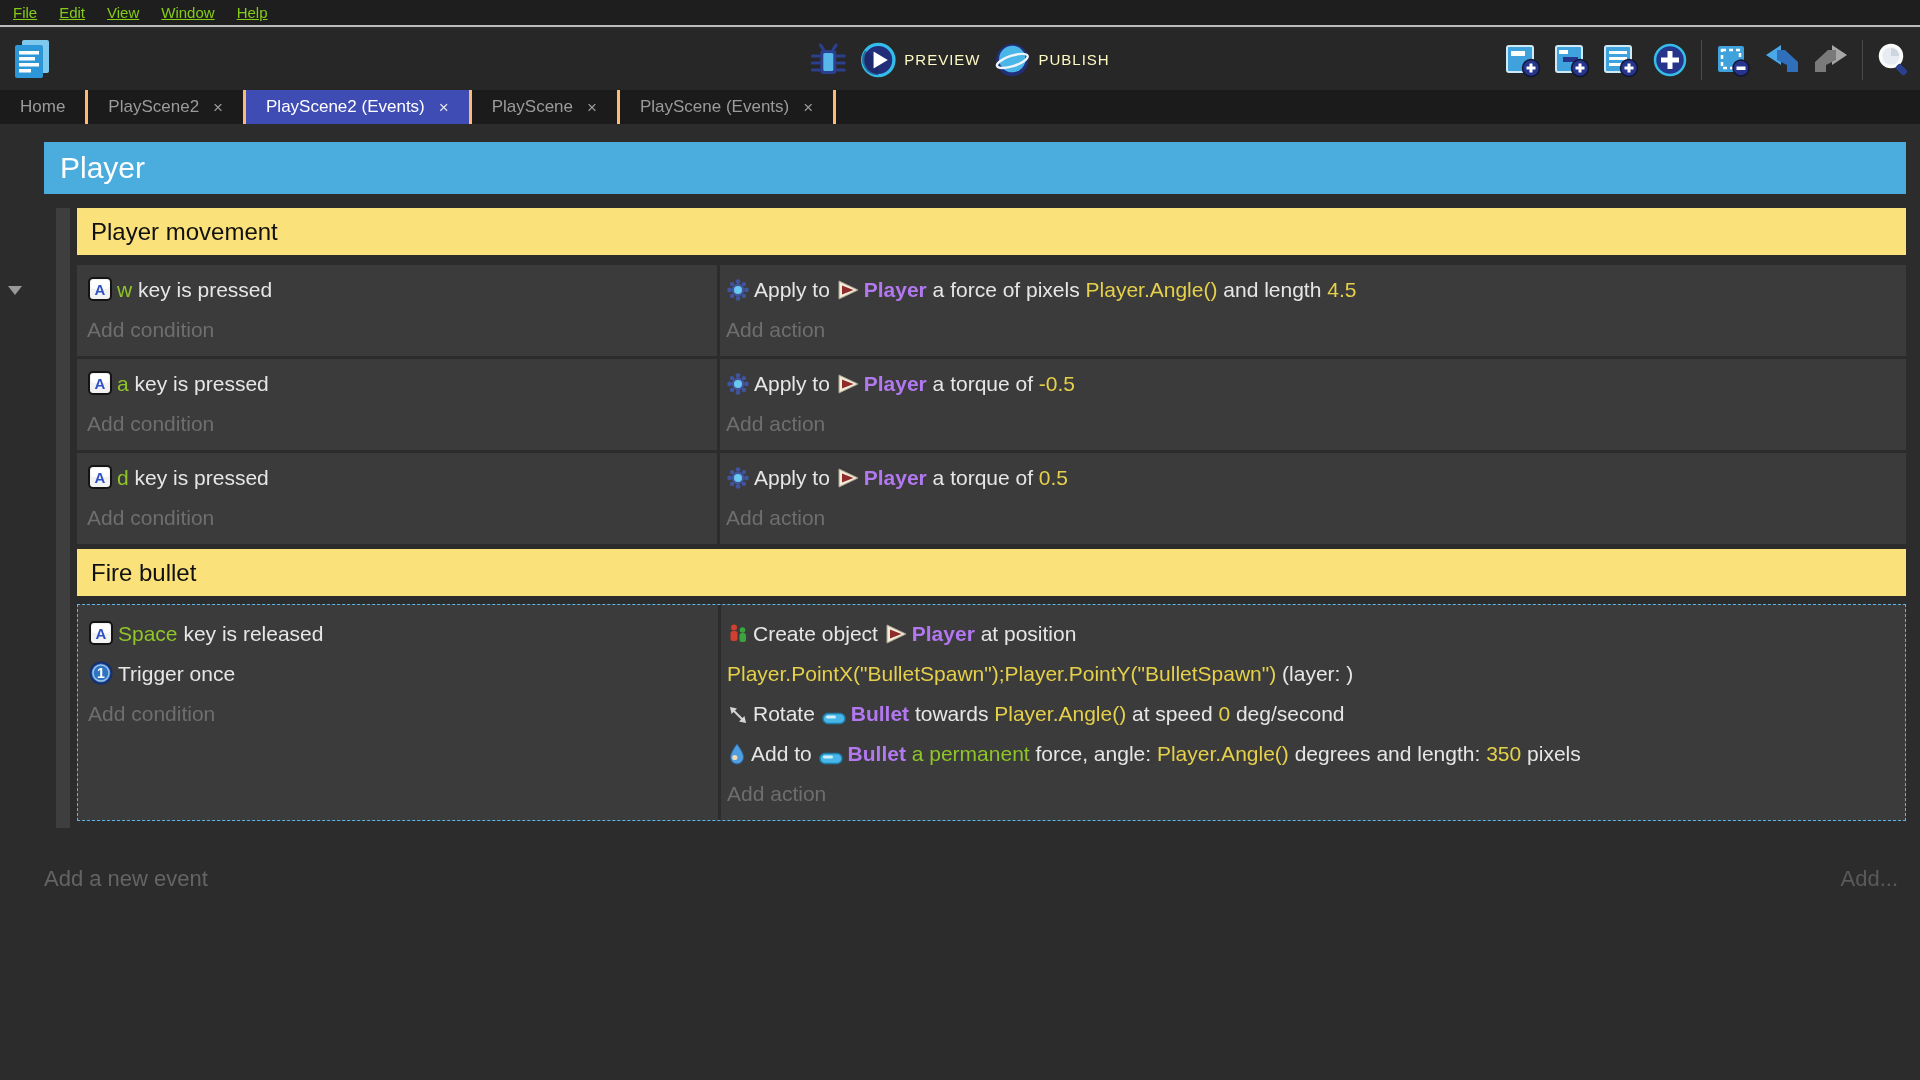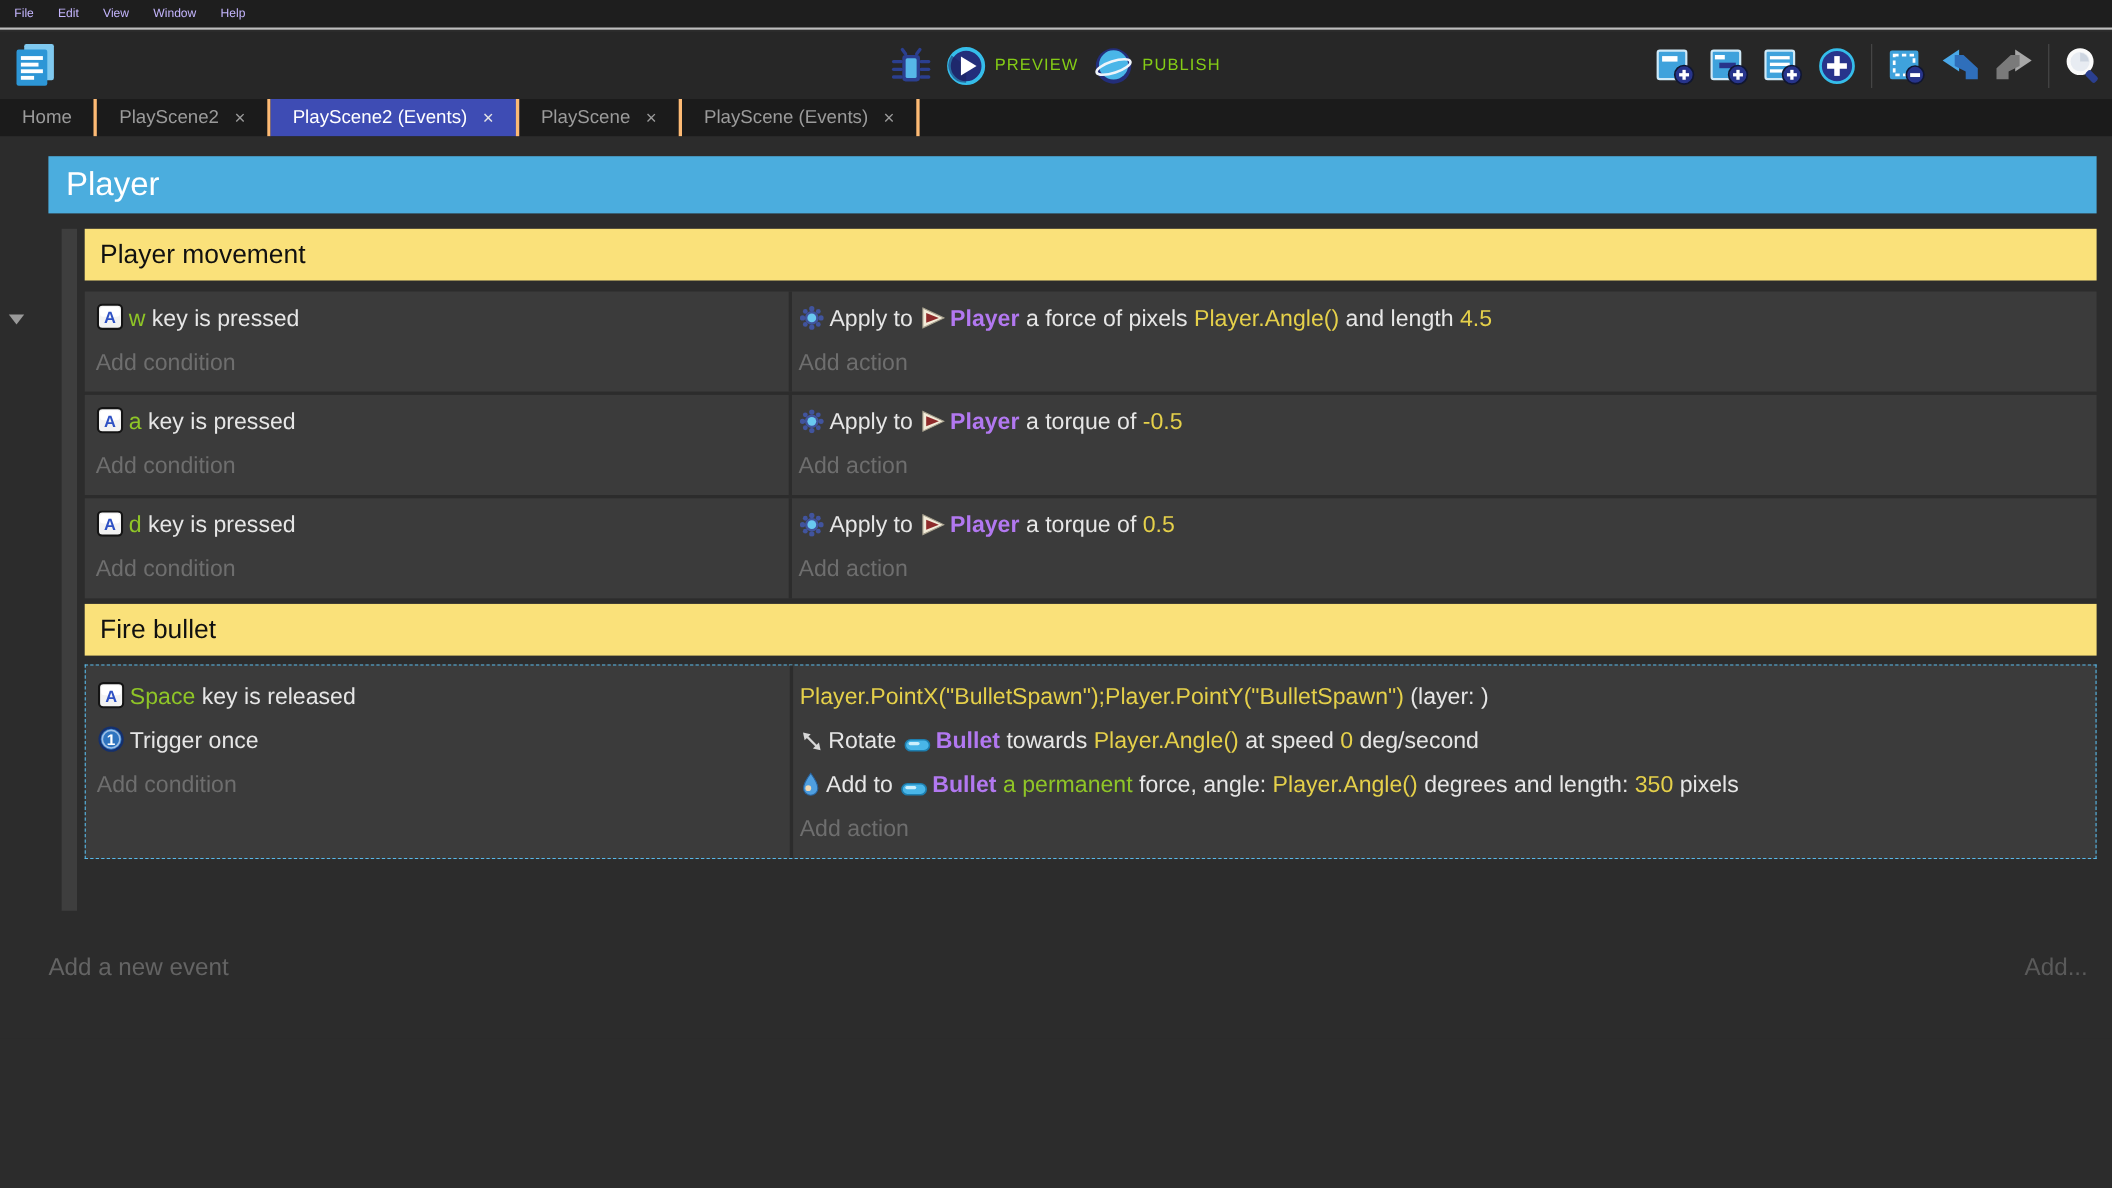--- a/index.html
+++ b/index.html
@@ -3,28 +3,28 @@
 <meta charset="utf-8">
 <style>
   * { margin:0; padding:0; box-sizing:border-box; }
   html,body { width:1920px; height:1080px; overflow:hidden; background:#2c2c2c;
     font-family:"Liberation Sans", sans-serif; }
 
   
   .menubar { position:absolute; top:0; left:0; width:1920px; height:27px;
     background:#1e1e1e; display:flex; align-items:center; padding-left:2px;
     border-bottom:2px solid #bdbdbd; }
-  .menubar .mitem { color:#c4b5fd; font-size:11px; padding:0 11px; line-height:27px; cursor:default; }
+  .menubar .mitem { color:#84cc16; font-size:15px; padding:0 11px; line-height:27px; cursor:default;text-decoration:underline; }
 
   
   .toolbar { position:absolute; top:29px; left:0; width:1920px; height:61px; background:#272727; }
   .logo { position:absolute; left:10px; top:7px; width:46px; height:46px; }
   .tb-center { position:absolute; left:50%; top:0; height:61px; transform:translateX(-50%);
     display:flex; align-items:center; gap:14px; }
-  .tb-btn { display:flex; align-items:center; gap:8px; color:#84cc16; font-size:15px;
+  .tb-btn { display:flex; align-items:center; gap:8px; color:#fef9c3; font-size:15px;
     letter-spacing:1px; }
   .tb-right { position:absolute; right:8px; top:0; height:61px; display:flex; align-items:center; gap:13px; }
   .tb-sep { width:1px; height:40px; background:#4a4a4a; }
   .tb-icon { width:36px; height:36px; display:flex; align-items:center; justify-content:center; }
 
   
   .tabbar { position:absolute; top:90px; left:0; width:1920px; height:34px; background:#1b1b1b;
     display:flex; }
   .tab { height:34px; display:flex; align-items:center; gap:14px; padding:0 20px;
     font-size:17px; color:#9b9b9b; border-right:3px solid #fdba74; }
@@ -333,20 +333,29 @@
                   <text x="12" y="18" font-size="15" font-weight="bold" fill="#2e51c4" text-anchor="middle" font-family="Liberation Sans, sans-serif">A</text>
                 </svg></span><span class="c-green">Space</span><span class="c-plain"> key is released</span></div>
           <div class="eline"><span class="seg-icon"><svg width="24" height="24" viewBox="0 0 24 24">
                   <circle cx="12" cy="12" r="10.5" fill="#2f74c0" stroke="#14306e" stroke-width="2"></circle>
                   <circle cx="12" cy="12" r="8" fill="none" stroke="#cfe0f5" stroke-width="1.5" opacity="0.7"></circle>
                   <text x="12" y="17" font-size="14" font-weight="bold" fill="#ffffff" text-anchor="middle" font-family="Liberation Sans, sans-serif">1</text>
                 </svg></span><span class="c-plain">Trigger once</span></div>
           <div class="add-slot">Add condition</div>
         </div>
         <div class="act-col">
+          <div class="eline"><span class="seg-icon"><svg width="20" height="22" viewBox="0 0 20 22">
+                  <circle cx="6" cy="4.5" r="3" fill="#d23f31"></circle>
+                  <rect x="2.5" y="8" width="7" height="10" rx="2.5" fill="#d23f31"></rect>
+                  <circle cx="14.5" cy="7" r="2.8" fill="#3ba43f"></circle>
+                  <rect x="11.5" y="10" width="6.5" height="9" rx="2.5" fill="#3ba43f"></rect>
+                </svg></span><span class="c-plain">Create object </span><span class="seg-icon"><svg width="22" height="22" viewBox="0 0 22 22">
+                  <polygon points="2,2 21,11 2,20" fill="#f3ecd9" stroke="#a8a28f" stroke-width="1"></polygon>
+                  <polygon points="5,6.5 16.5,11 5,15.5" fill="#8f2b2b"></polygon>
+                </svg></span><span class="c-object">Player</span><span class="c-plain"> at position</span></div>
           <div class="eline"><span class="c-expr">Player.PointX("BulletSpawn");Player.PointY("BulletSpawn")</span><span class="c-plain"> (layer: )</span></div>
           <div class="eline"><span class="seg-icon"><svg width="20" height="20" viewBox="0 0 20 20">
                   <line x1="4.5" y1="4.5" x2="15.5" y2="15.5" stroke="#d6d6d6" stroke-width="2"></line>
                   <polygon points="2,2 9,3.5 3.5,9" fill="#d6d6d6"></polygon>
                   <polygon points="18,18 11,16.5 16.5,11" fill="#d6d6d6"></polygon>
                 </svg></span><span class="c-plain">Rotate </span><span class="seg-icon"><svg width="24" height="13" viewBox="0 0 24 13">
                   <rect x="1" y="1.5" width="22" height="10" rx="5" fill="#49b6e8" stroke="#1d7fb0" stroke-width="1.5"></rect>
                   <rect x="4" y="3.5" width="10" height="3" rx="1.5" fill="#cdeffc"></rect>
                 </svg></span><span class="c-object">Bullet</span><span class="c-plain"> towards </span><span class="c-expr">Player.Angle()</span><span class="c-plain"> at speed </span><span class="c-expr">0</span><span class="c-plain"> deg/second</span></div>
           <div class="eline"><span class="seg-icon"><svg width="18" height="22" viewBox="0 0 18 22">

